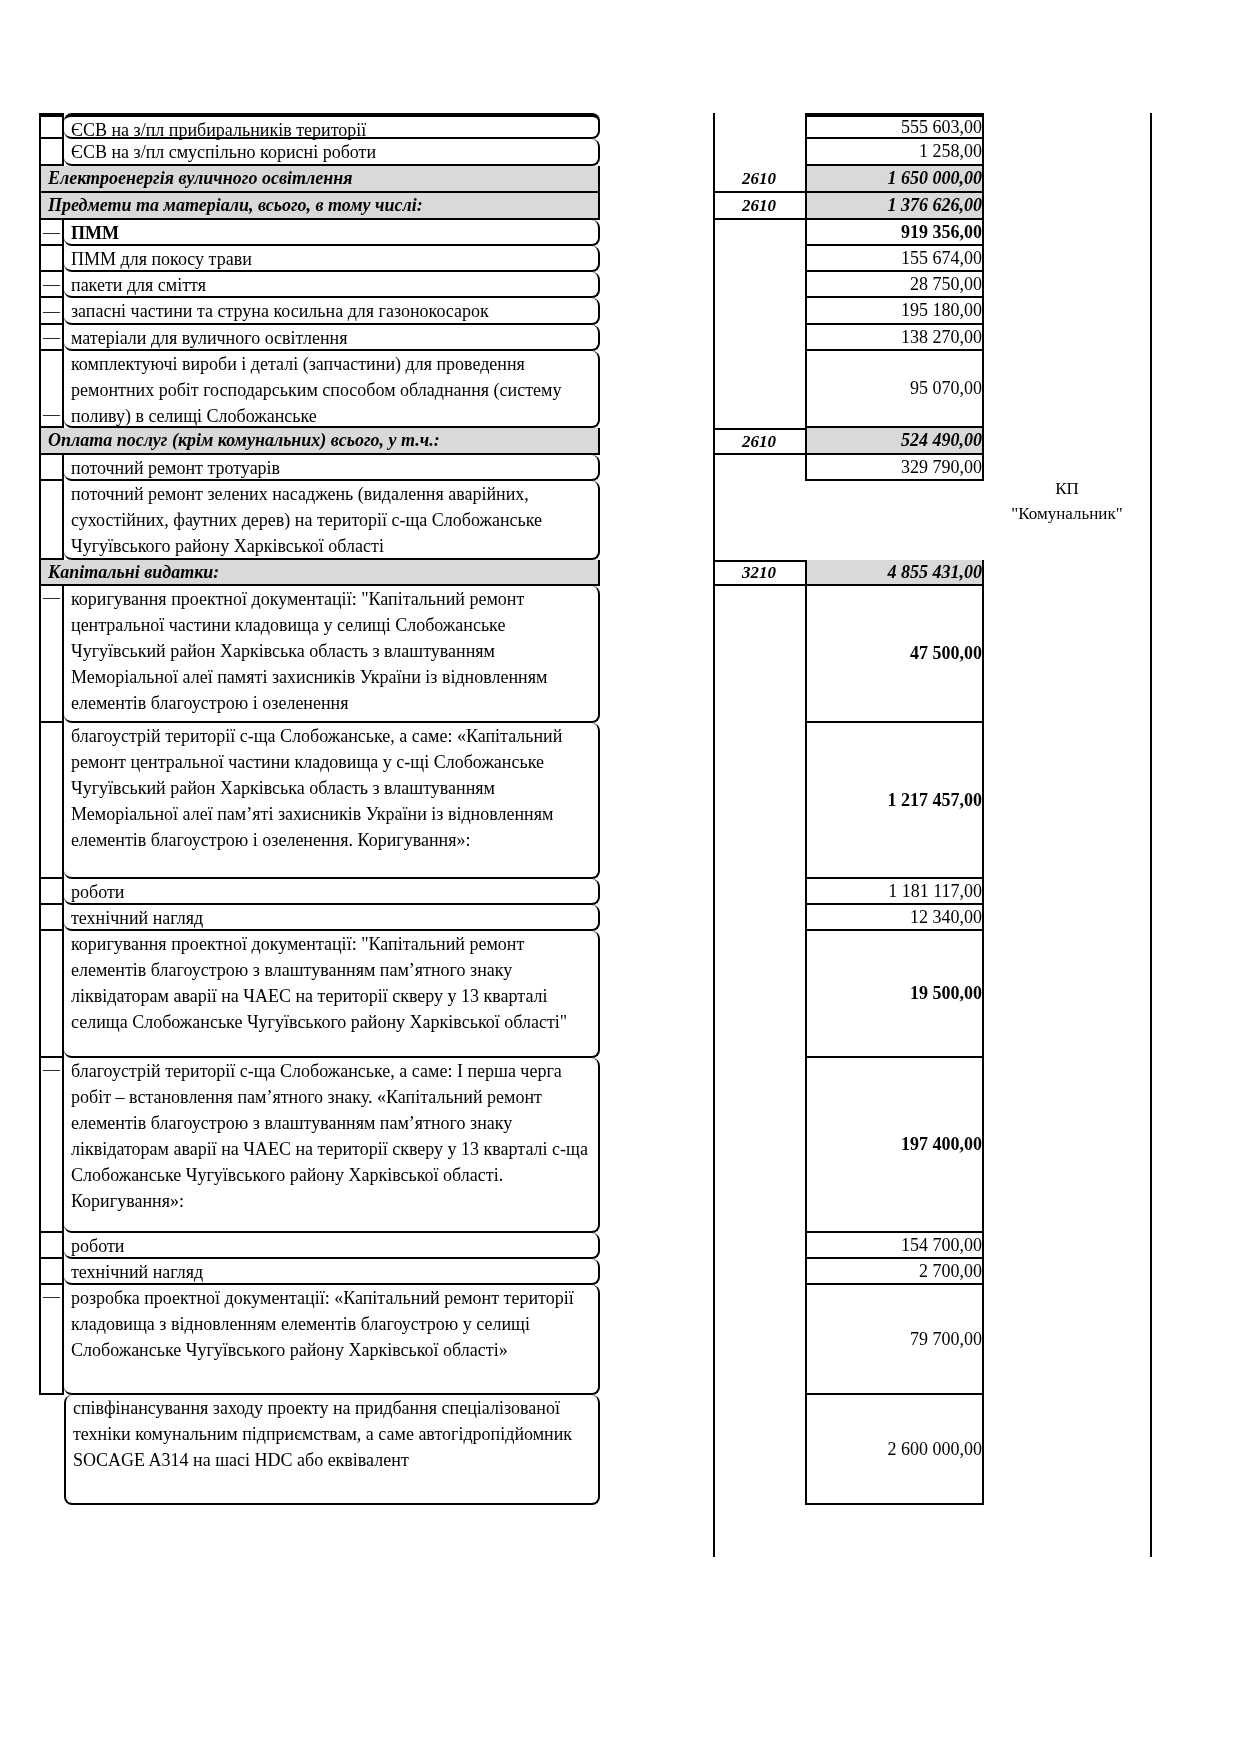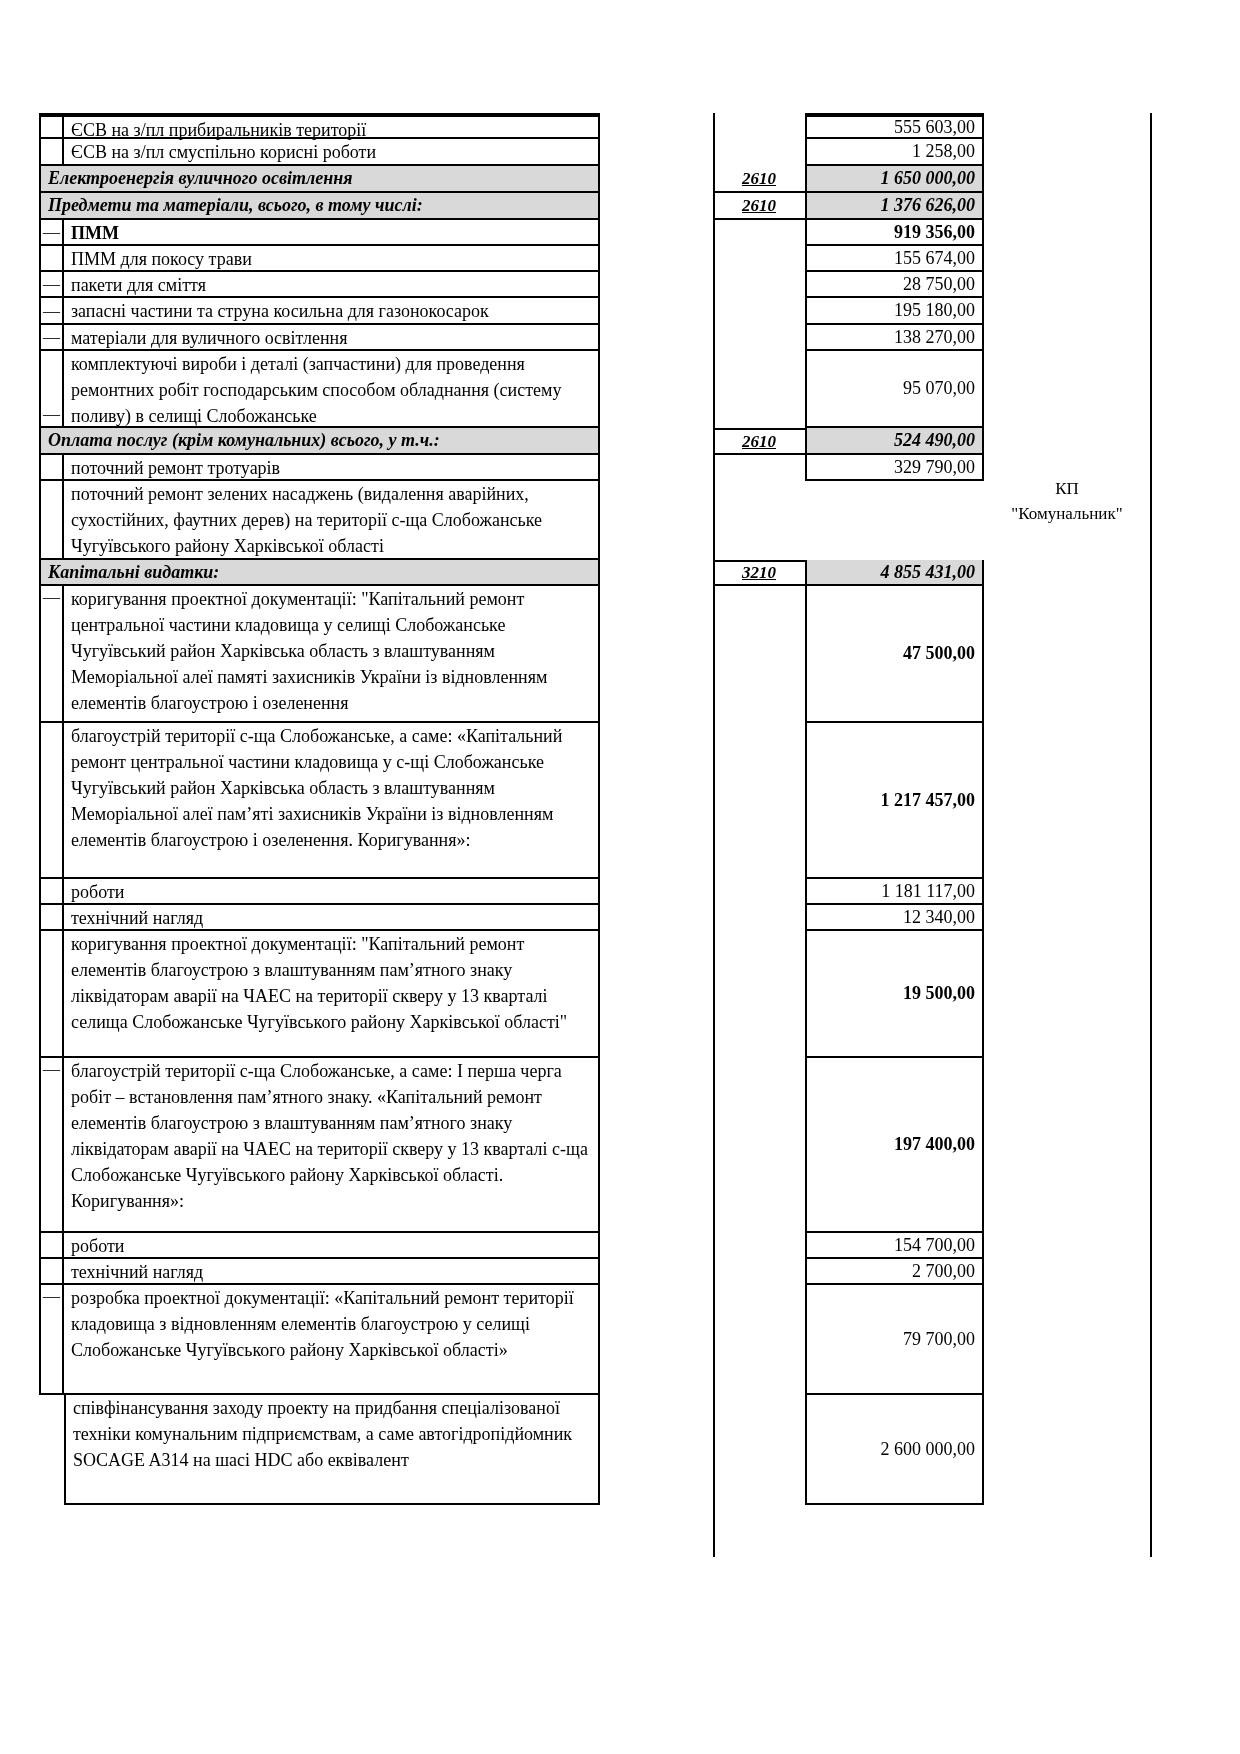--- a/index.html
+++ b/index.html
@@ -9,37 +9,37 @@
   .row{display:flex;align-items:stretch;}
   .c{box-sizing:border-box;flex-shrink:0;overflow:visible;}
   .dashcol{width:25px;border-left:2px solid #000;border-right:2px solid #000;
            display:flex;justify-content:center;font-size:17px;}
   .bb{border-bottom:2px solid #000;}
   .bt{border-top:4px solid #000;}
   .dash-top{align-items:flex-start;padding-top:1px;}
   .dash-center{align-items:center;}
   .dash-bottom{align-items:flex-end;padding-bottom:2px;}
   .text{width:536px;border-right:2px solid #000;border-bottom:2px solid #000;
-        font-size:18px;line-height:26px;padding:0 3px 0 7px;}
+        font-size:18px;line-height:26px;padding:0 3px 0 7px;border-radius:8px;}
   .text.b{font-weight:bold;}
   .text.bl{border-left:2px solid #000;}
   .text.pt18{}
   .full{width:561px;border-left:2px solid #000;border-right:2px solid #000;
         border-bottom:2px solid #000;background:#d9d9d9;font-weight:bold;
         font-style:italic;font-size:18px;display:flex;align-items:center;
         padding-left:7px;box-sizing:border-box;}
   .gap{width:113px;}
   .spacer{width:25px;}
   .code{width:92px;display:flex;align-items:center;justify-content:center;
-        font-weight:bold;font-style:italic;font-size:17px;text-decoration:underline;}
+        font-weight:bold;font-style:italic;font-size:17px;}
   .code.tb{border-top:2px solid #000;border-bottom:2px solid #000;}
   .code.b{border-bottom:2px solid #000;}
   .amount{width:179px;border-left:2px solid #000;border-right:2px solid #000;
           border-bottom:2px solid #000;display:flex;align-items:center;
-          justify-content:flex-end;padding-right:7px;font-size:18px;}
+          justify-content:flex-end;font-size:18px;}
   .amount.shaded{background:#d9d9d9;font-weight:bold;font-style:italic;}
   .amount.bold{font-weight:bold;}
   .vrule{position:absolute;top:0;width:2px;height:1444px;background:#000;}
   .vrule.left{left:674px;}
   .vrule.right{left:1111px;}
   .note{position:absolute;left:947px;top:363px;width:162px;text-align:center;
         font-size:17px;line-height:25px;}
 </style>
 </head>
 <body>

